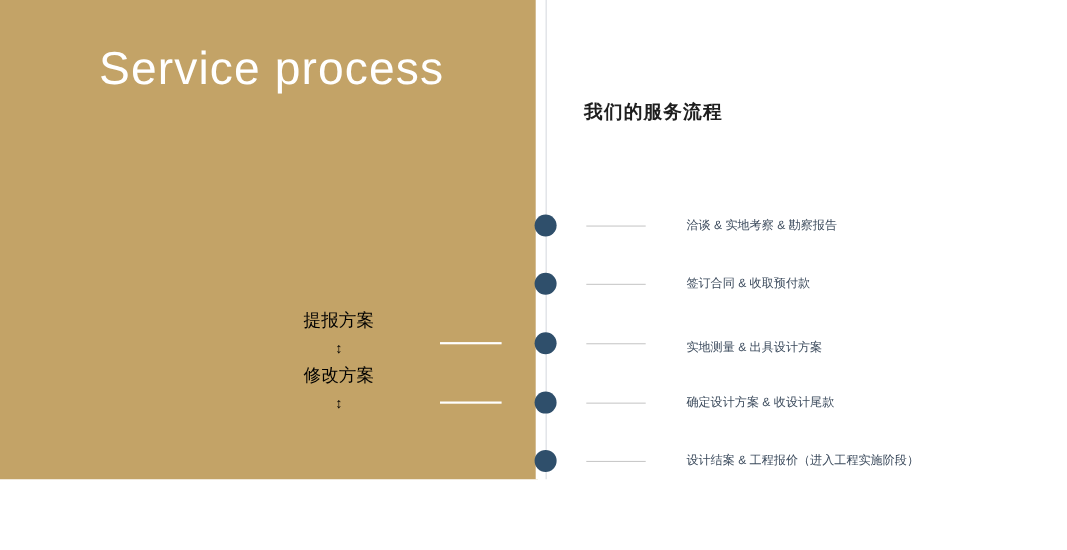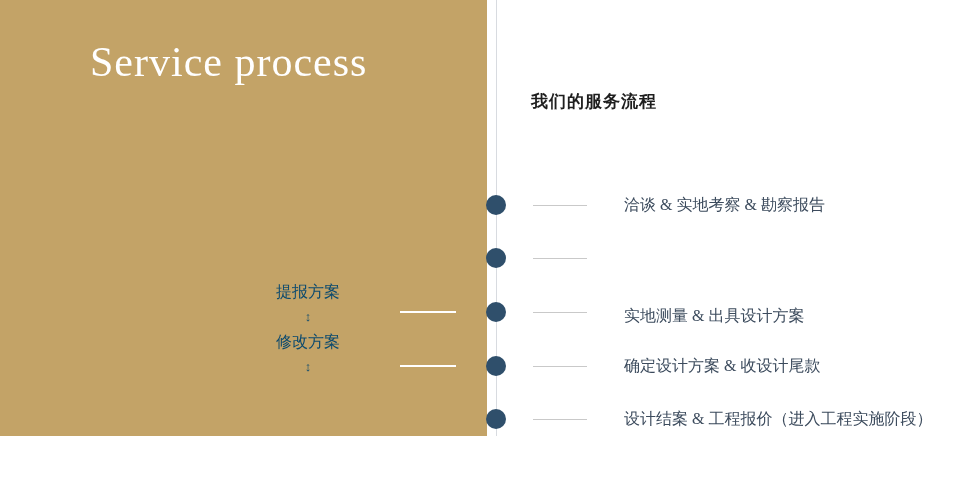--- a/index.html
+++ b/index.html
@@ -1,48 +1,48 @@
 <!DOCTYPE html>
 <html><head>
 <meta charset="utf-8">
 <style>
   html,body{margin:0;padding:0;background:#ffffff;}
   .canvas{
     position:relative;width:970px;height:436px;background:#ffffff;
-    font-family:Liberation Serif, serif;overflow:hidden;
+    font-family:Liberation Sans, sans-serif;overflow:hidden;
   }
   
   .left-panel{position:absolute;left:0;top:0;width:489px;height:500px;background:#c3a367;}
   .headline{
     position:absolute;left:90px;top:38px;margin:0;
     font-size:42px;font-weight:300;color:#ffffff;letter-spacing:1px;white-space:nowrap;
   }
   
-  .plan-flow{position:absolute;left:255px;top:282px;width:106px;text-align:center;color:#0c4a6e;}
+  .plan-flow{position:absolute;left:255px;top:282px;width:106px;text-align:center;color:#000000;}
   .plan-step{font-size:16px;line-height:20px;}
   .plan-arrow{font-size:13px;line-height:30px;}
   .connector{position:absolute;height:2px;background:#ffffff;}
   .con-1{left:400px;top:311px;width:56px;}
   .con-2{left:400px;top:365px;width:56px;}
   
   .divider-band{position:absolute;left:487px;top:0;width:18px;height:500px;background:#ffffff;}
   .axis-line{position:absolute;left:9px;top:0;width:1px;height:500px;background:#d8dbe0;}
   
   .dot{position:absolute;left:486px;width:20px;height:20px;border-radius:50%;background:#2f4f6b;}
   .dot-1{top:195px;} .dot-2{top:248px;} .dot-3{top:302px;} .dot-4{top:356px;} .dot-5{top:409px;}
   
   .right-title{
     position:absolute;left:531px;top:90px;margin:0;
     font-size:17px;font-weight:bold;color:#1e1e1e;letter-spacing:1px;white-space:nowrap;
   }
   .step-tick{position:absolute;left:533px;width:54px;height:1px;background:#c9c9c9;}
   .tick-1{top:205px;} .tick-2{top:258px;} .tick-3{top:312px;} .tick-4{top:366px;} .tick-5{top:419px;}
   .step-text{
     position:absolute;left:624px;height:20px;line-height:20px;
-    font-size:16px;color:#3c4b5d;white-space:nowrap;
+    font-size:11px;color:#3c4b5d;white-space:nowrap;
   }
   .text-1{top:195px;} .text-2{top:248px;} .text-3{top:306px;} .text-4{top:356px;} .text-5{top:409px;}
 </style>
 </head>
 <body>
 
 <div class="canvas">
 
   <div class="left-panel" style="background: rgb(195, 163, 103);">
     <h1 class="headline">Service process</h1>
@@ -70,17 +70,18 @@
 
   <h2 class="right-title">我们的服务流程</h2>
 
   <div class="step-tick tick-1"></div>
   <div class="step-tick tick-2"></div>
   <div class="step-tick tick-3"></div>
   <div class="step-tick tick-4"></div>
   <div class="step-tick tick-5"></div>
 
   <div class="step-text text-1">洽谈 &amp; 实地考察 &amp; 勘察报告</div>
+  <div class="step-text text-2">签订合同 &amp; 收取预付款</div>
   <div class="step-text text-3">实地测量 &amp; 出具设计方案</div>
   <div class="step-text text-5">设计结案 &amp; 工程报价（进入工程实施阶段）</div>
   <div class="step-text text-4">确定设计方案 &amp; 收设计尾款</div>
 
 </div>
 
 </body></html>

